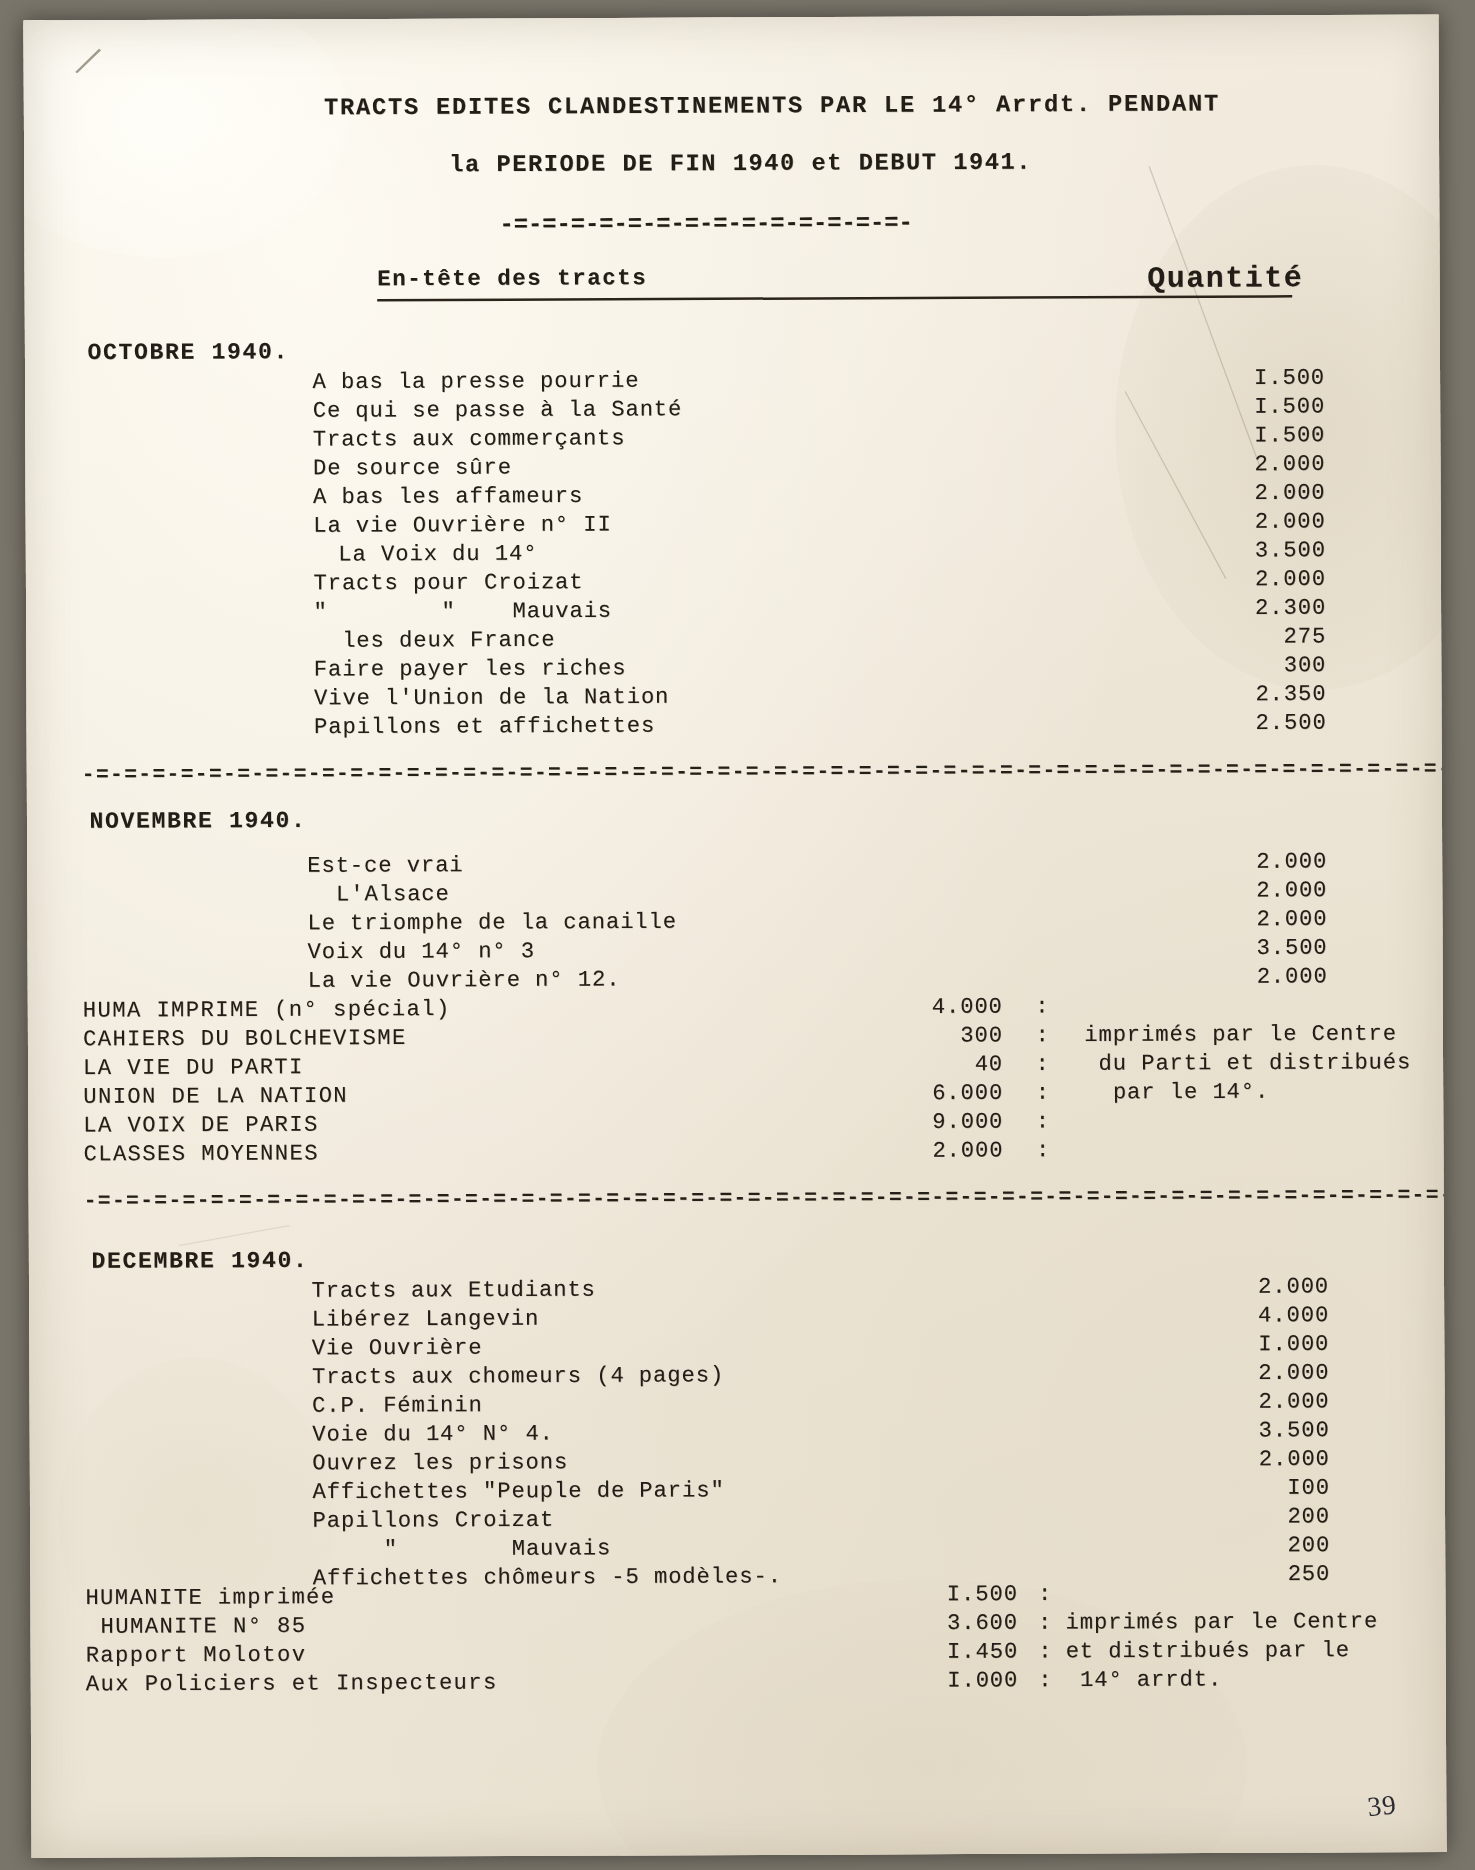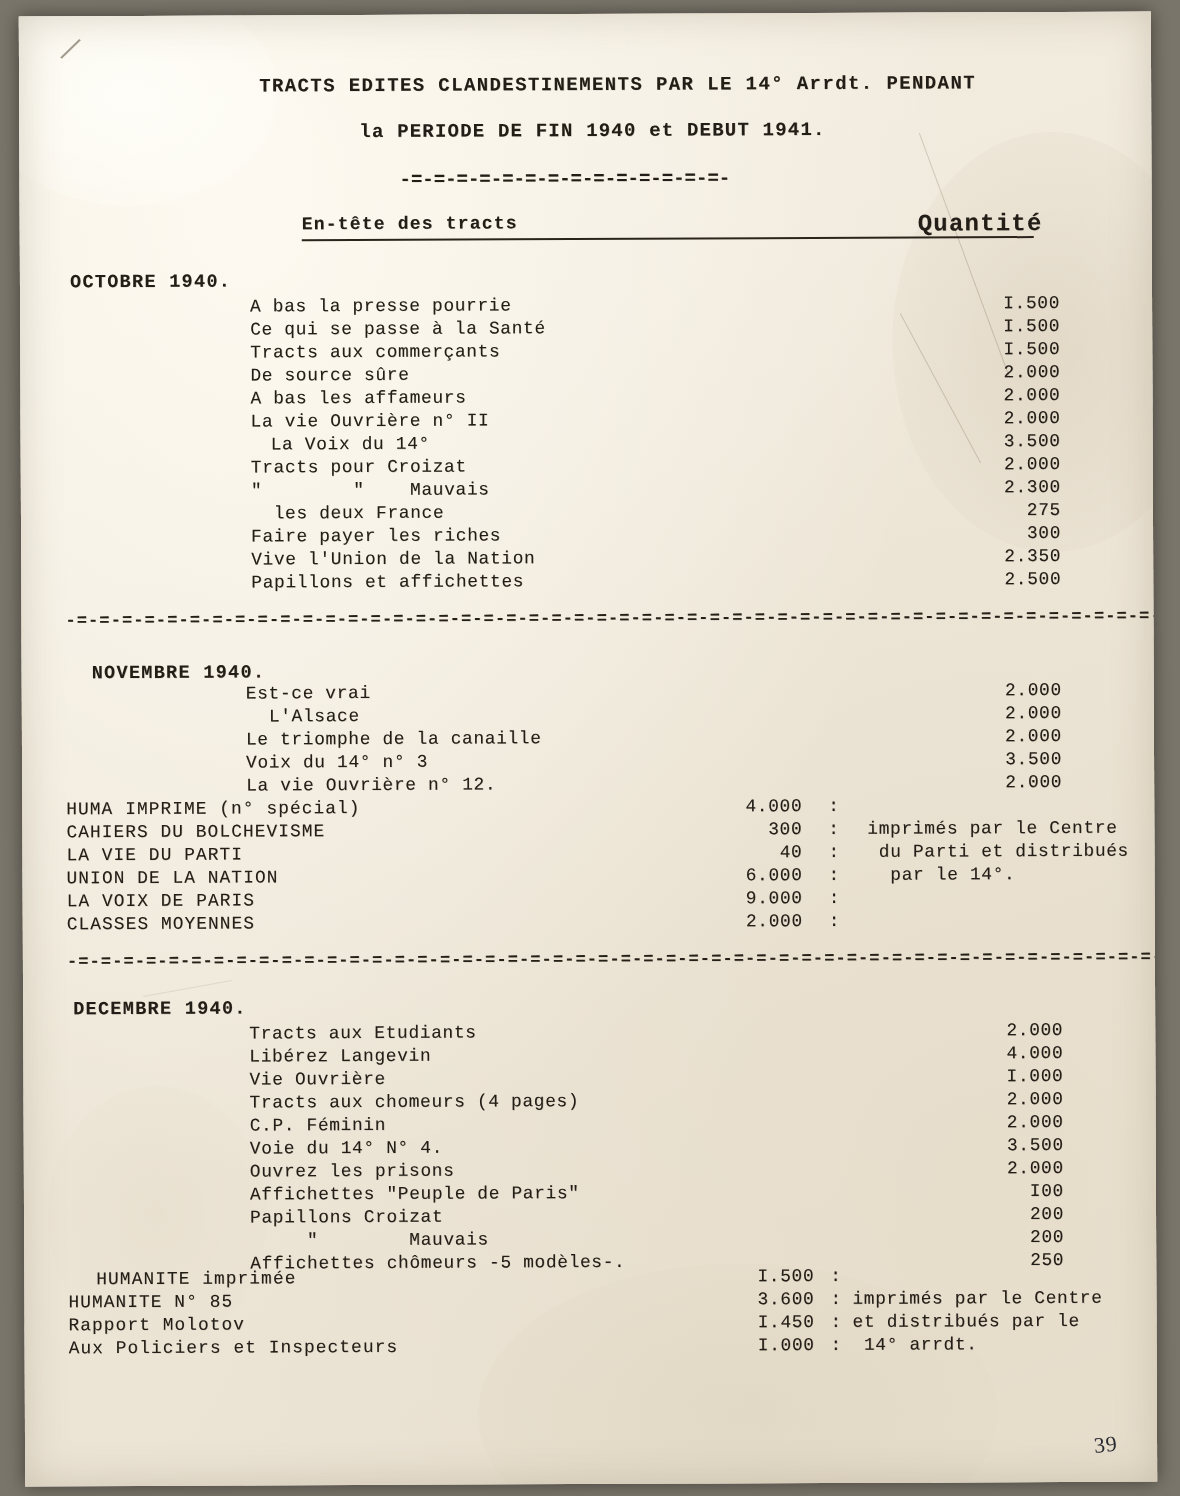--- a/index.html
+++ b/index.html
@@ -168,21 +168,21 @@
       <div class="abs ink qty" style="left:870px; top:513px; width:170px;">300</div>
 
       <div class="abs ink row" style="left:230px; top:536px;">Vive l'Union de la Nation</div>
       <div class="abs ink qty" style="left:870px; top:536px; width:170px;">2.350</div>
 
       <div class="abs ink row" style="left:230px; top:559px;">Papillons et affichettes</div>
       <div class="abs ink qty" style="left:870px; top:559px; width:170px;">2.500</div>
 
       <div class="abs ink sep" style="left:44px; top:596px; font-size:17px; letter-spacing:1.1px;">-=-=-=-=-=-=-=-=-=-=-=-=-=-=-=-=-=-=-=-=-=-=-=-=-=-=-=-=-=-=-=-=-=-=-=-=-=-=-=-=-=-=-=-=-=-=-=-=-=-=-</div>
 
-      <div class="abs ink month" style="left:50px; top:649px;margin-left:20px;">NOVEMBRE 1940.</div>
+      <div class="abs ink month" style="left:50px; top:633px;">NOVEMBRE 1940.</div>
 
       <div class="abs ink row" style="left:224px; top:670px;">Est-ce vrai</div>
       <div class="abs ink qty" style="left:870px; top:670px; width:170px;">2.000</div>
 
       <div class="abs ink row" style="left:224px; top:693px;margin-left:23px;">L'Alsace</div>
       <div class="abs ink qty" style="left:870px; top:693px; width:170px;">2.000</div>
 
       <div class="abs ink row" style="left:224px; top:716px;">Le triomphe de la canaille</div>
       <div class="abs ink qty" style="left:870px; top:716px; width:170px;">2.000</div>
 
@@ -249,25 +249,25 @@
 
       <div class="abs ink row" style="left:226px; top:1194px;">Papillons Croizat</div>
       <div class="abs ink qty" style="left:870px; top:1194px; width:170px;">200</div>
 
       <div class="abs ink row" style="left:226px; top:1217px;">     "        Mauvais</div>
       <div class="abs ink qty" style="left:870px; top:1217px; width:170px;">200</div>
 
       <div class="abs ink row" style="left:226px; top:1240px;">Affichettes chômeurs -5 modèles-.</div>
       <div class="abs ink qty" style="left:870px; top:1240px; width:170px;">250</div>
 
-      <div class="abs ink row" style="left:44px; top:1255px; letter-spacing:1.1px;margin-left:28px;">HUMANITE imprimée</div>
+      <div class="abs ink row" style="left:44px; top:1255px; letter-spacing:1.1px;">HUMANITE imprimée</div>
       <div class="abs ink qty" style="left:640px; top:1255px; width:150px;">I.500</div>
       <div class="abs ink row" style="left:806px; top:1255px;">:</div>
 
-      <div class="abs ink row" style="left:44px; top:1278px; letter-spacing:1.1px;">HUMANITE N° 85</div>
+      <div class="abs ink row" style="left:56px; top:1278px; letter-spacing:1.1px;">HUMANITE N° 85</div>
       <div class="abs ink qty" style="left:640px; top:1278px; width:150px;">3.600</div>
       <div class="abs ink row" style="left:806px; top:1278px;">:</div>
       <div class="abs ink note" style="left:828px; top:1278px;">imprimés par le Centre</div>
 
       <div class="abs ink row" style="left:44px; top:1301px; letter-spacing:1.1px;">Rapport Molotov</div>
       <div class="abs ink qty" style="left:640px; top:1301px; width:150px;">I.450</div>
       <div class="abs ink row" style="left:806px; top:1301px;">:</div>
       <div class="abs ink note" style="left:828px; top:1301px;">et distribués par le</div>
 
       <div class="abs ink row" style="left:44px; top:1324px; letter-spacing:1.1px;">Aux Policiers et Inspecteurs</div>

